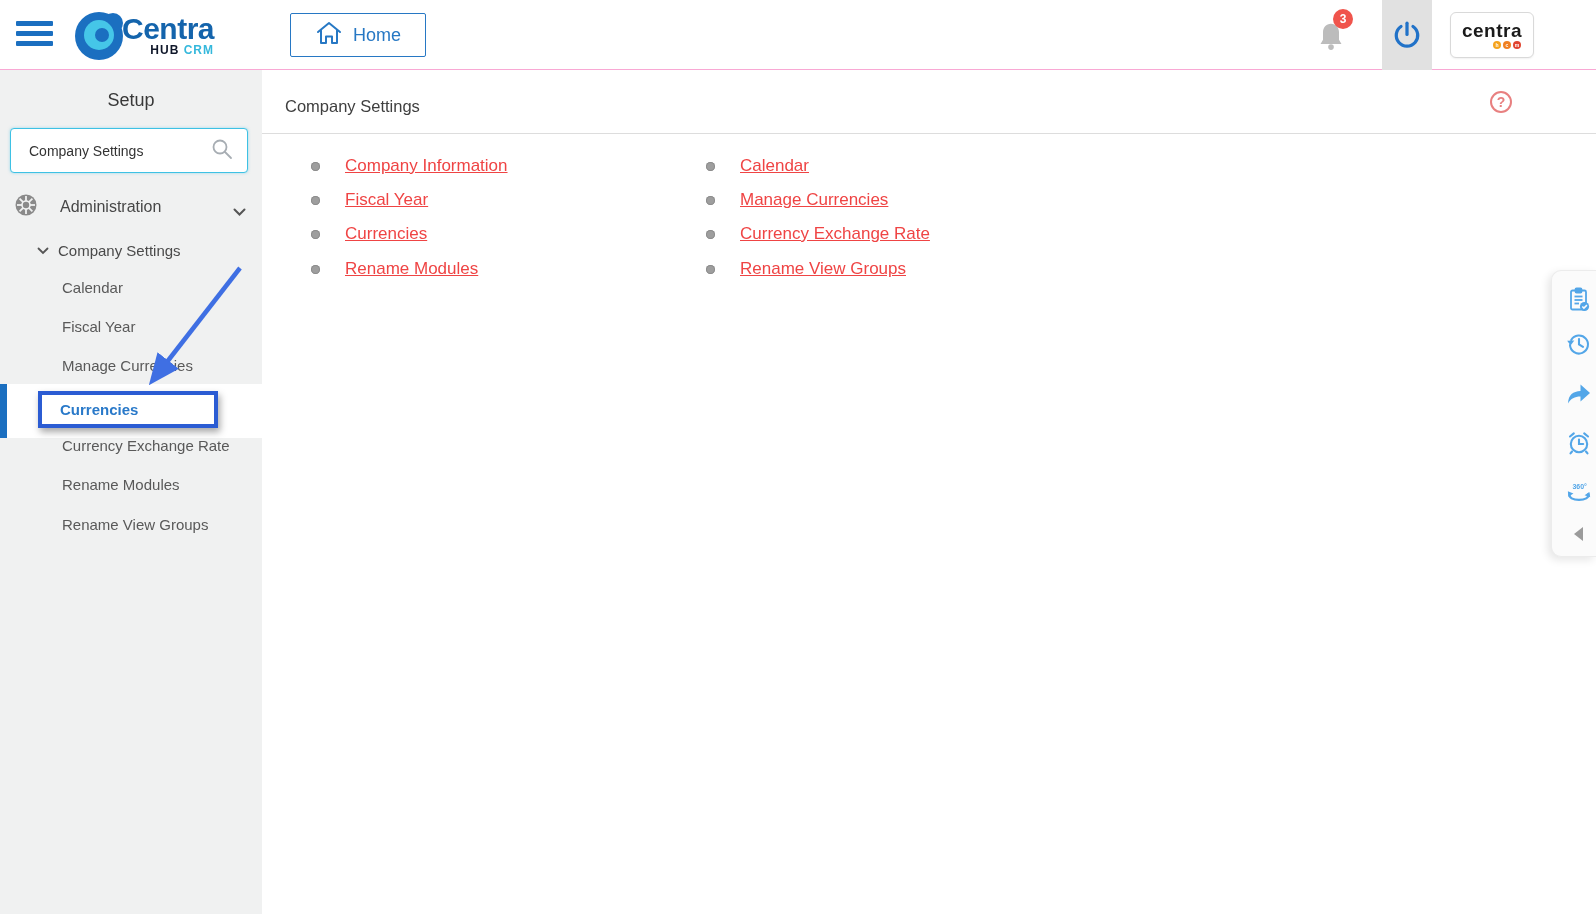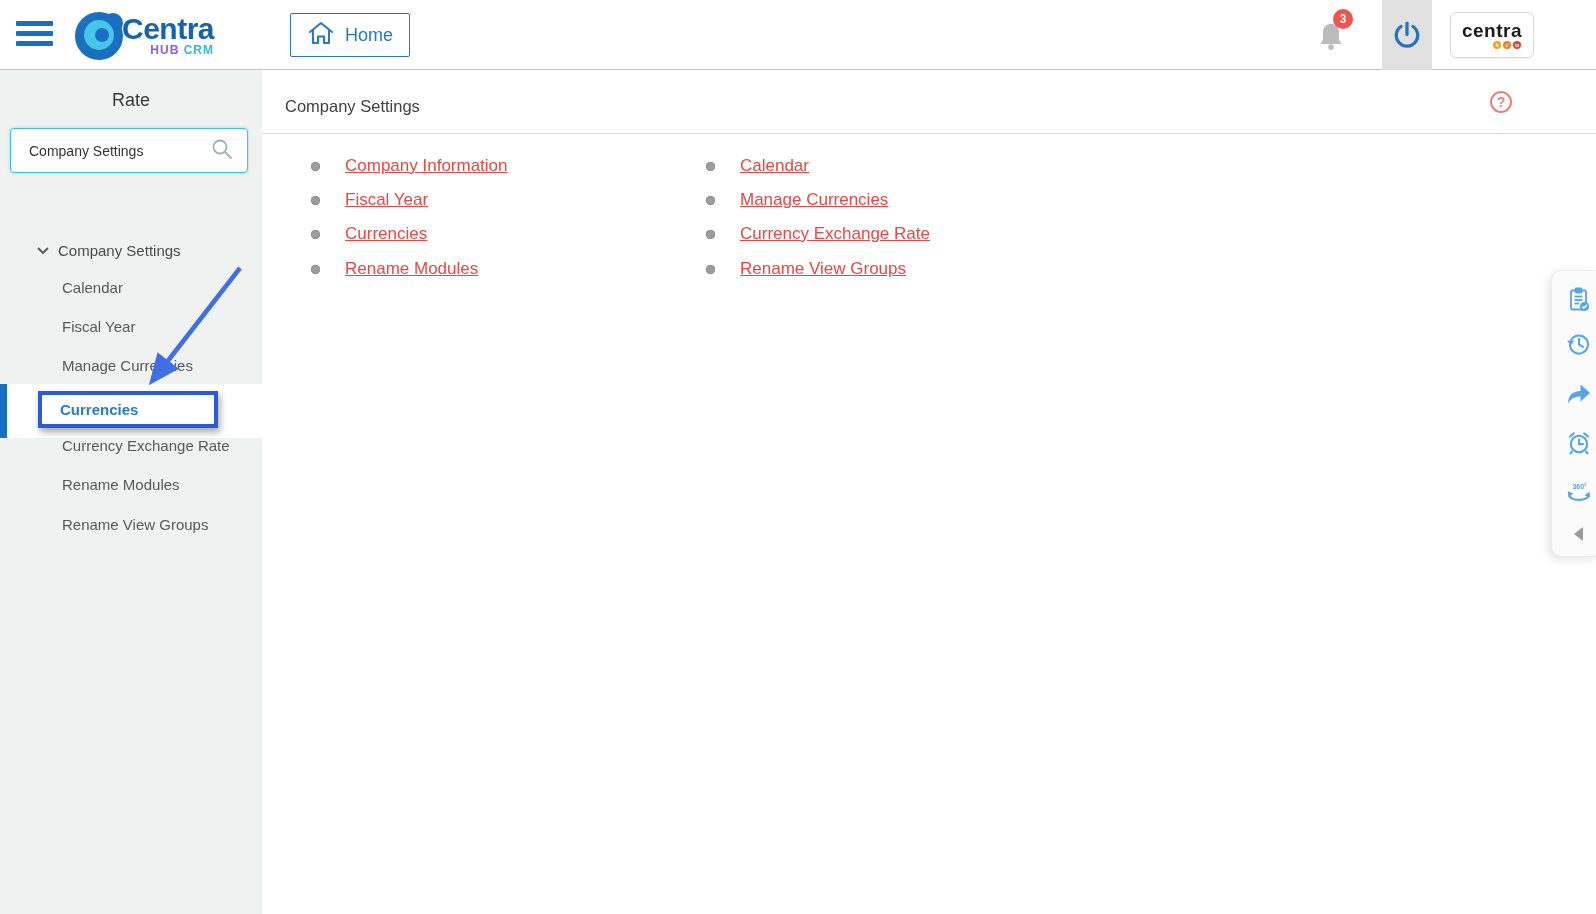--- a/index.html
+++ b/index.html
@@ -9,24 +9,24 @@
   .stage { position:absolute; left:0; top:0; width:1596px; height:914px; background:#fff; }
 
   
   .header { position:absolute; left:0; top:0; width:1596px; height:70px; background:#fff; border-bottom:1px solid #f9a8d4; z-index:5; }
   .hamburger { position:absolute; left:16px; top:20px; width:38px; height:28px; cursor:pointer; }
   .brand { position:absolute; left:72px; top:3px; height:64px; display:flex; align-items:center; }
   .brand-cloud { width:58px; height:58px; position:relative; }
   .brand-text { margin-left:-8px; display:flex; flex-direction:column; align-items:flex-end; }
   .brand-name { font-size:30px; font-weight:bold; color:#1464ac; letter-spacing:-0.5px; line-height:30px; }
   .brand-sub { font-size:12px; font-weight:bold; letter-spacing:1px; line-height:13px; }
-  .brand-sub .hub { color:#8b5cf6;text-align:center; }
+  .brand-sub .hub { color:#0f172a;text-align:center; }
   .brand-sub .crm { color:#35b8dc; }
 
-  .home-btn { position:absolute; left:290px; top:13px; width:120px; height:44px; border:1px solid #2778c4; border-radius:2px; background:#fff; display:flex; align-items:center; justify-content:center; gap:10px; cursor:pointer; }
+  .home-btn { position:absolute; left:290px; top:13px; width:136px; height:44px; border:1px solid #2778c4; border-radius:2px; background:#fff; display:flex; align-items:center; justify-content:center; gap:10px; cursor:pointer; }
   .home-label { color:#2778c4; font-size:18px; }
 
   .bell-wrap { position:absolute; left:1316px; top:20px; width:34px; height:34px; cursor:pointer; }
   .badge { position:absolute; left:1333px; top:9px; min-width:20px; height:20px; border-radius:10px; background:#f0544c; color:#fff; font-size:12px; font-weight:bold; display:flex; align-items:center; justify-content:center; padding:0 5px; }
 
   .power-strip { position:absolute; left:1382px; top:0; width:50px; height:70px; background:#e1e1e1; display:flex; align-items:center; justify-content:center; cursor:pointer; }
 
   .account-logo { position:absolute; left:1450px; top:12px; width:84px; height:46px; background:#fff; border:1px solid #d9d9d9; border-radius:6px; box-shadow:0 1px 2px rgba(0,0,0,0.06); display:flex; flex-direction:column; align-items:center; justify-content:center; }
   .account-logo-text { font-size:19px; font-weight:bold; color:#1a1a1a; letter-spacing:0.5px; line-height:18px; }
   .account-dots { display:flex; gap:2px; align-self:flex-end; margin-right:12px; margin-top:1px; }
@@ -141,32 +141,52 @@
       <span class="account-logo-text">centra</span>
       <span class="account-dots">
         <span class="account-dot dot-h">h</span>
         <span class="account-dot dot-c">c</span>
         <span class="account-dot dot-m">m</span>
       </span>
     </div>
   </div>
 
   <div class="sidebar">
-    <div class="sidebar-title">Rate</div>
+    <div class="sidebar-title">Setup</div>
 
     <div class="search-box">
       <input class="search-input" type="text" value="Company Settings" style="">
       <span class="search-icon">
         <svg width="22" height="22" viewBox="0 0 22 22" fill="none" stroke="#a7adb3" stroke-width="1.8" stroke-linecap="round">
           <circle cx="9" cy="9" r="6.5"></circle>
           <path d="M14 14 L20 20"></path>
         </svg>
       </span>
     </div>
 
+    <div class="admin-row">
+      <span class="admin-icon">
+        <svg width="24" height="24" viewBox="0 0 24 24">
+          <circle cx="12" cy="12" r="10.5" fill="#8a8a8a"></circle>
+          <g stroke="#f0f1f1" stroke-width="1.8">
+            <path d="M12 3 V21"></path>
+              <path d="M3 12 H21"></path>
+            <path d="M5.6 5.6 L18.4 18.4"></path>
+              <path d="M18.4 5.6 L5.6 18.4"></path>
+          </g>
+          <circle cx="12" cy="12" r="4" fill="#8a8a8a" stroke="#f0f1f1" stroke-width="1.6"></circle>
+        </svg>
+      </span>
+      <span class="admin-label">Administration</span>
+      <span class="admin-chevron">
+        <svg width="13" height="9" viewBox="0 0 13 9" fill="none" stroke="#555" stroke-width="2" stroke-linecap="round">
+          <path d="M1.5 1.5 L6.5 6.5 L11.5 1.5"></path>
+        </svg>
+      </span>
+    </div>
 
     <div class="group-row">
       <span class="group-chevron">
         <svg width="12" height="8" viewBox="0 0 12 8" fill="none" stroke="#555" stroke-width="1.8" stroke-linecap="round">
           <path d="M1.5 1.5 L6 6 L10.5 1.5"></path>
         </svg>
       </span>
       <span class="group-label">Company Settings</span>
     </div>
 

